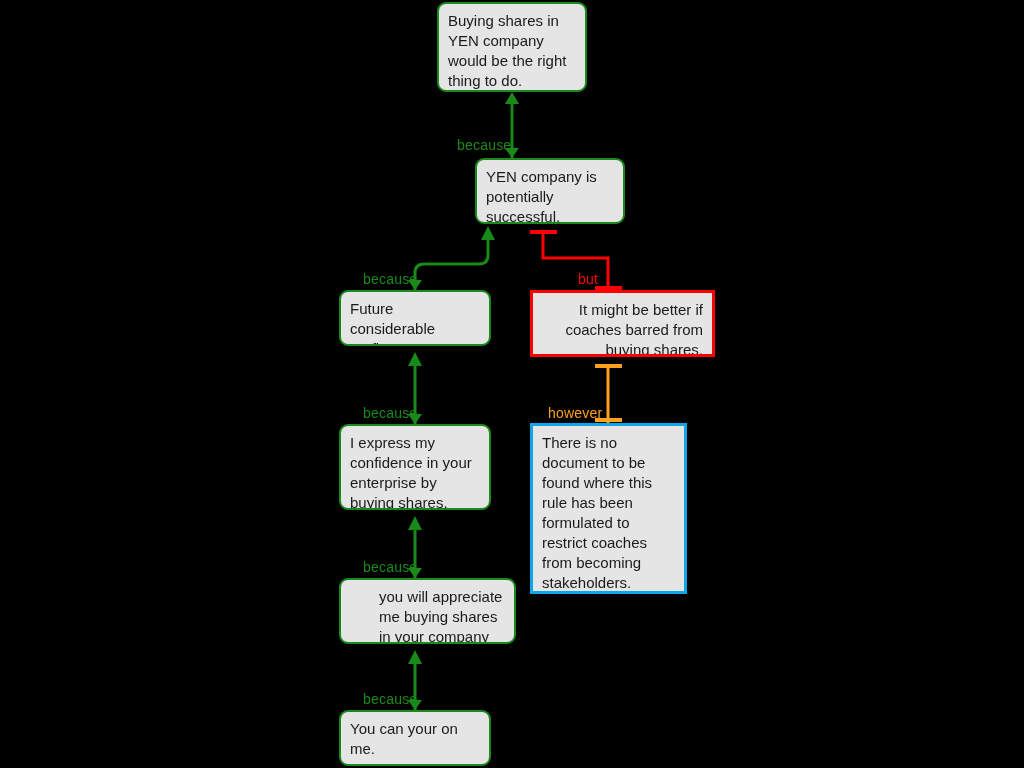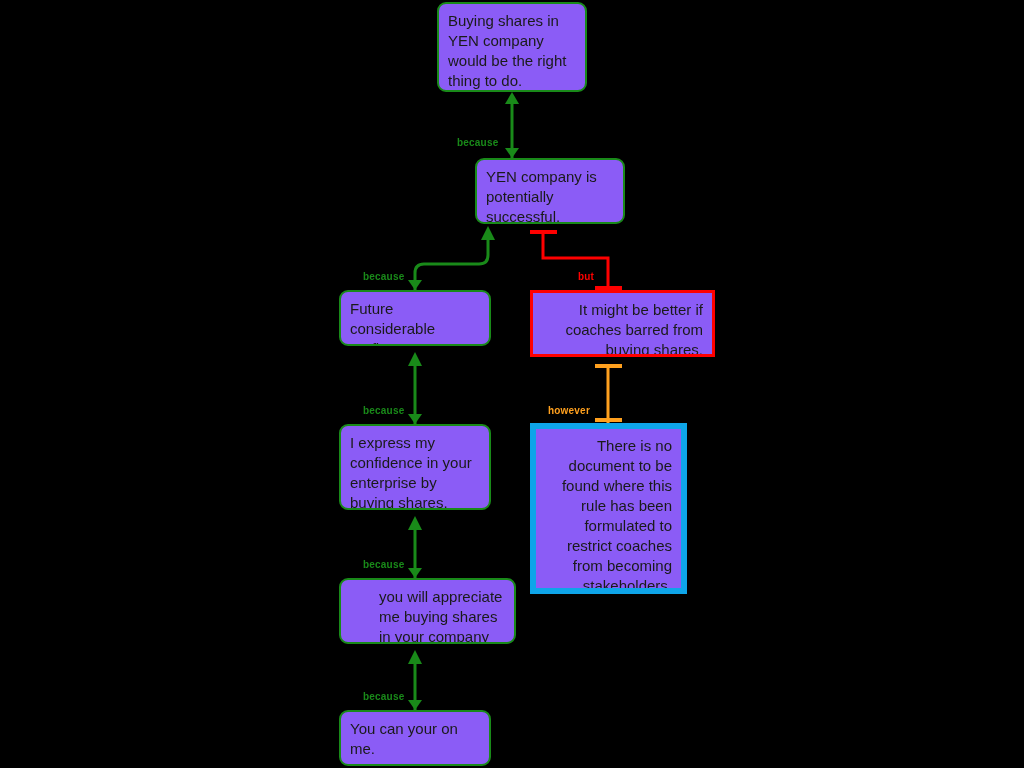--- a/index.html
+++ b/index.html
@@ -22,46 +22,45 @@
   }
   #edge-layer {
     position: absolute;
     left: 0; top: 0;
     width: 1024px;
     height: 768px;
     pointer-events: none;
   }
   .node {
     position: absolute;
-    background: #8b5cf6;
+    background: #e5e5e5;
     box-sizing: border-box;
     padding: 7px 9px 8px 9px;
     font-size: 15px;
     line-height: 20px;
     color: #1a1a1a;
     overflow: hidden;
   }
   .node-green {
     border: 2px solid #198a19;
     border-radius: 9px;
   }
   .node-red {
     border: 3px solid #ff0000;
     border-radius: 0px;
   }
   .node-orange {
-    border: 6px solid #0ea5e9;
+    border: 3px solid #0ea5e9;
     border-radius: 0px;
-    text-align: right;
   }
   .edge-label {
     position: absolute;
     font-family: "Liberation Sans", sans-serif;
-    font-size: 10px;
-    font-weight: bold;
+    font-size: 14px;
+    font-weight: normal;
     letter-spacing: 0.2px;
     white-space: nowrap;
   }
   .lbl-green { color: #198a19; }
   .lbl-red   { color: #ff0000; }
   .lbl-orange{ color: #ffa01e; }
 </style>
 </head>
 <body style="background: rgb(0, 0, 0);">
 

